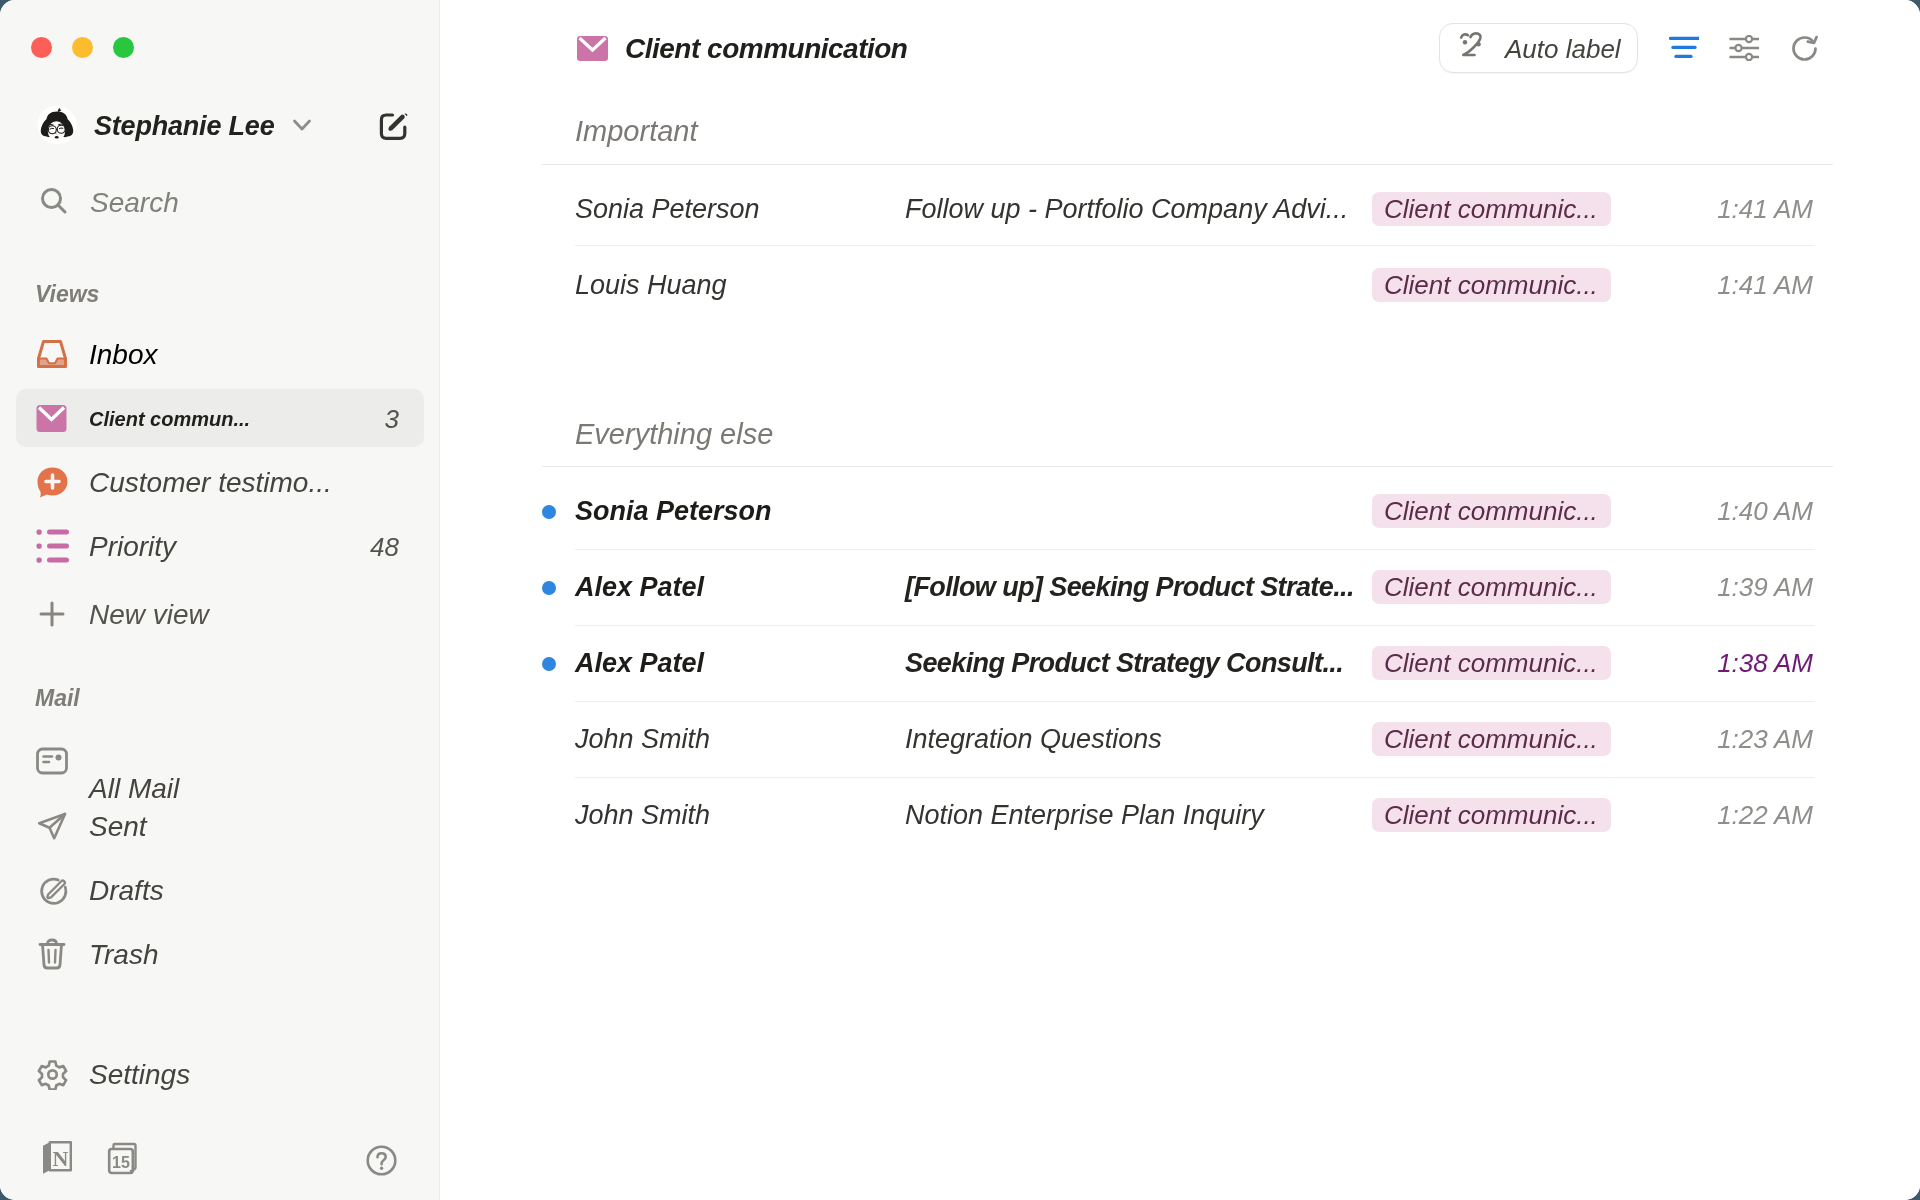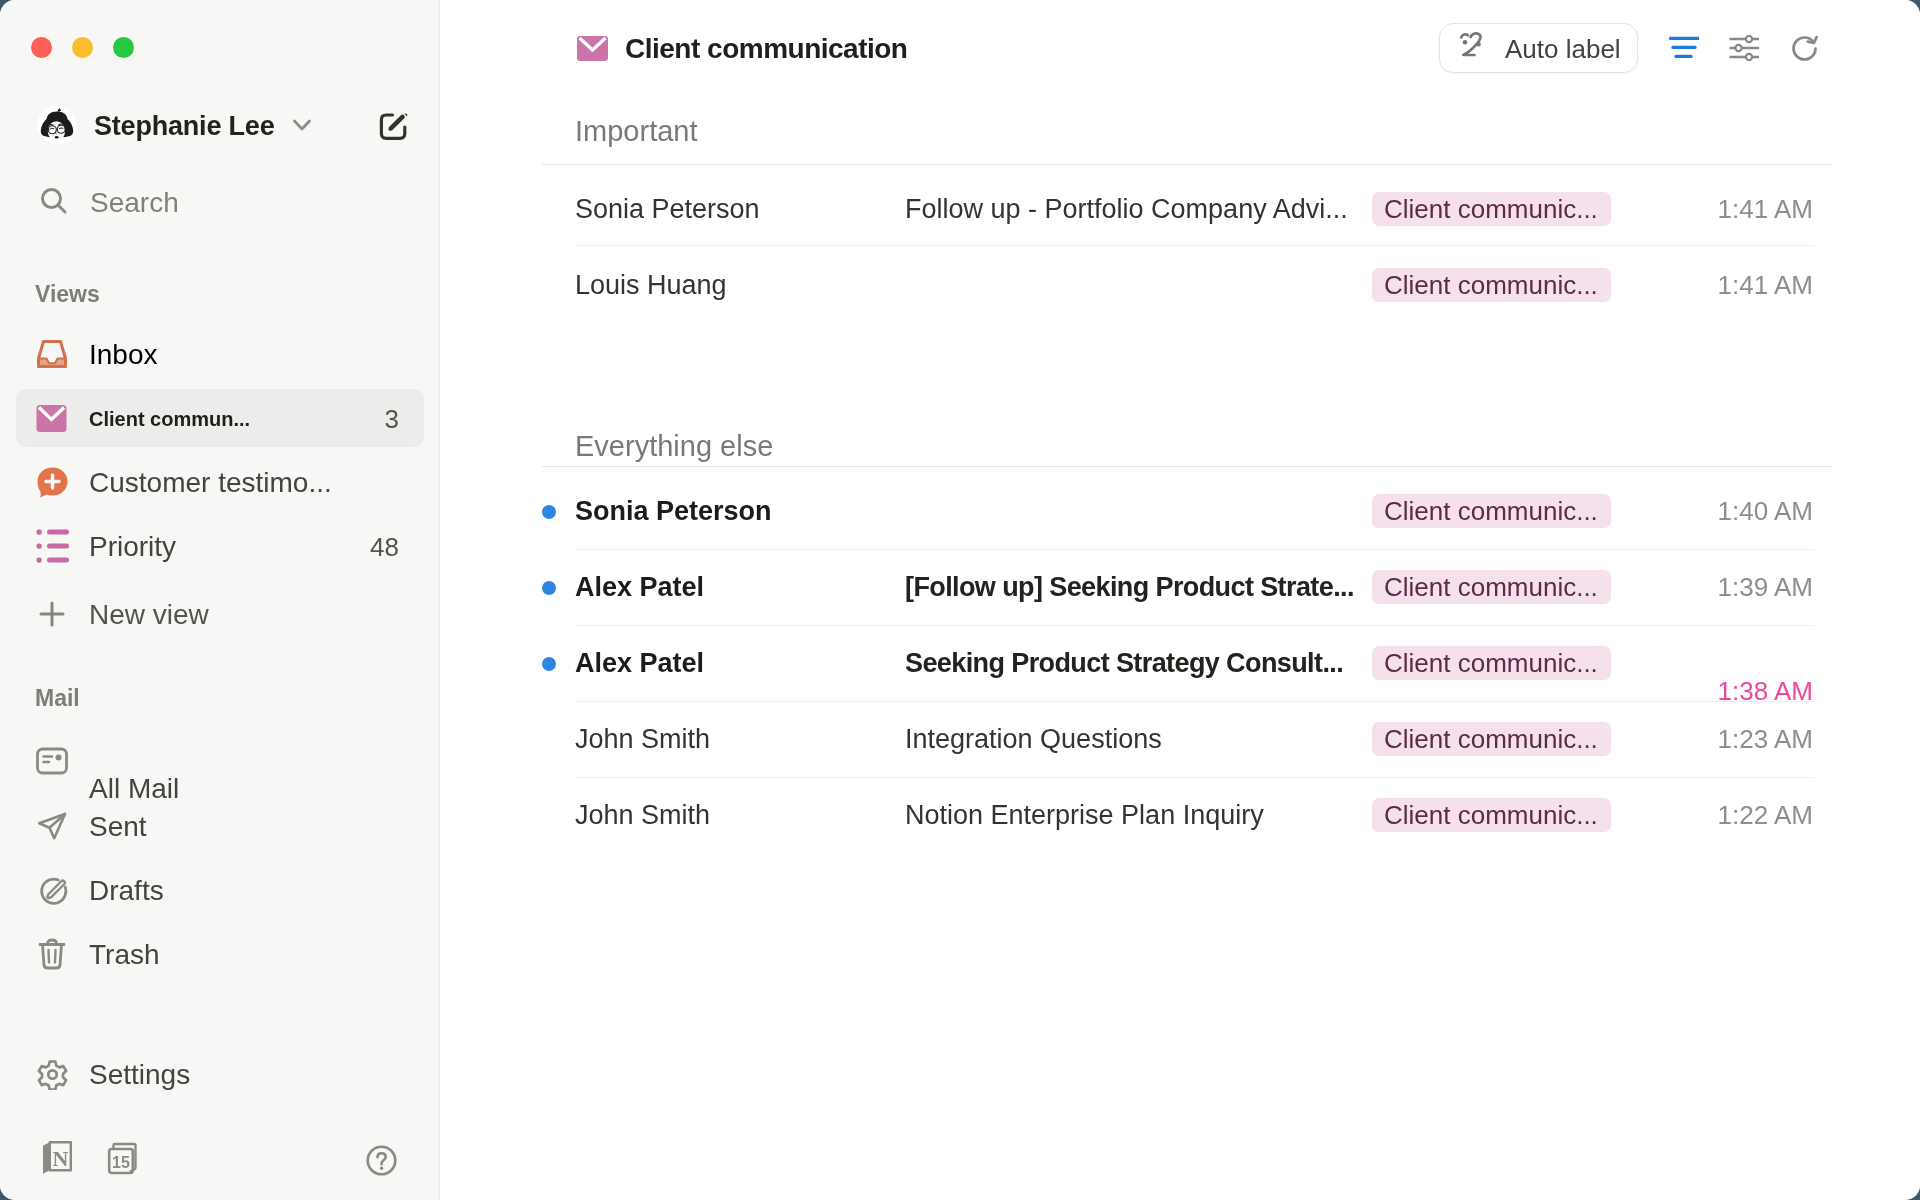--- a/index.html
+++ b/index.html
@@ -2,21 +2,21 @@
 <html><head>
 <meta charset="utf-8">
 <style>
   * { margin:0; padding:0; box-sizing:border-box; }
   html,body { width:1920px; height:1200px; overflow:hidden; }
   body { background:#3d5a68; font-family:"Liberation Sans", sans-serif; }
   #win { position:absolute; inset:0; border-radius:15px; overflow:hidden; background:#fff; }
   #side { position:absolute; left:0; top:0; width:440px; height:1200px; background:#f7f7f5; border-right:1px solid #ebebe9; }
   #main { position:absolute; left:441px; top:0; right:0; height:1200px; background:#fff; }
   .abs { position:absolute; }
-  .txt { position:absolute; white-space:nowrap; transform:translateY(-50%); }
+  .txt { position:absolute; white-space:nowrap; transform:translateY(-50%);font-style:italic; }
   .r { text-align:right; }
 </style>
 </head>
 <body>
 <div id="win">
   <div id="side">
 
     <div class="abs" style="left:31px;top:37px;width:21px;height:21px;border-radius:50%;background:#fb5f57;"></div>
     <div class="abs" style="left:72px;top:37px;width:21px;height:21px;border-radius:50%;background:#fdbc2e;"></div>
     <div class="abs" style="left:113px;top:37px;width:21px;height:21px;border-radius:50%;background:#28c73f;"></div>
@@ -183,21 +183,21 @@
     <div class="abs" style="left:931px;top:192px;width:239px;height:34px;border-radius:7px;background:#f5e1ec;"></div>
     <div class="txt" style="left:943px;top:209px;font-size:26px;font-weight:500;color:#5b2c47;">Client communic...</div>
     <div class="txt r" style="left:1222px;top:209px;width:150px;font-size:26px;color:#908e8a;">1:41 AM</div>
     <div class="abs" style="left:134px;top:245px;width:1240px;height:1px;background:#efeeec;"></div>
 
     <div class="txt" style="left:134px;top:285px;font-size:27px;color:#34332f;">Louis Huang</div>
     <div class="abs" style="left:931px;top:268px;width:239px;height:34px;border-radius:7px;background:#f5e1ec;"></div>
     <div class="txt" style="left:943px;top:285px;font-size:26px;font-weight:500;color:#5b2c47;">Client communic...</div>
     <div class="txt r" style="left:1222px;top:285px;width:150px;font-size:26px;color:#908e8a;">1:41 AM</div>
 
-    <div class="txt" style="left:134px;top:434px;font-size:29px;color:#7b7974;margin-top:12px;">Everything else</div>
+    <div class="txt" style="left:134px;top:434px;font-size:29px;color:#7b7974;">Everything else</div>
     <div class="abs" style="left:101px;top:466px;width:1291px;height:1px;background:#e9e8e6;"></div>
 
     <div class="abs" style="left:101px;top:505px;width:14px;height:14px;border-radius:50%;background:#2e86e0;"></div>
     <div class="txt" style="left:134px;top:511px;font-size:27px;font-weight:700;color:#1d1c19;">Sonia Peterson</div>
     <div class="abs" style="left:931px;top:494px;width:239px;height:34px;border-radius:7px;background:#f5e1ec;"></div>
     <div class="txt" style="left:943px;top:511px;font-size:26px;font-weight:500;color:#5b2c47;">Client communic...</div>
     <div class="txt r" style="left:1222px;top:511px;width:150px;font-size:26px;color:#908e8a;">1:40 AM</div>
     <div class="abs" style="left:134px;top:549px;width:1240px;height:1px;background:#efeeec;"></div>
 
     <div class="abs" style="left:101px;top:581px;width:14px;height:14px;border-radius:50%;background:#2e86e0;"></div>
@@ -206,21 +206,21 @@
     <div class="abs" style="left:931px;top:570px;width:239px;height:34px;border-radius:7px;background:#f5e1ec;"></div>
     <div class="txt" style="left:943px;top:587px;font-size:26px;font-weight:500;color:#5b2c47;">Client communic...</div>
     <div class="txt r" style="left:1222px;top:587px;width:150px;font-size:26px;color:#908e8a;">1:39 AM</div>
     <div class="abs" style="left:134px;top:625px;width:1240px;height:1px;background:#efeeec;"></div>
 
     <div class="abs" style="left:101px;top:657px;width:14px;height:14px;border-radius:50%;background:#2e86e0;"></div>
     <div class="txt" style="left:134px;top:663px;font-size:27px;font-weight:700;color:#1d1c19;">Alex Patel</div>
     <div class="txt" style="left:464px;top:663px;font-size:27px;font-weight:600;letter-spacing:-0.6px;color:#23221f;">Seeking Product Strategy Consult...</div>
     <div class="abs" style="left:931px;top:646px;width:239px;height:34px;border-radius:7px;background:#f5e1ec;"></div>
     <div class="txt" style="left:943px;top:663px;font-size:26px;font-weight:500;color:#5b2c47;">Client communic...</div>
-    <div class="txt r" style="left:1222px;top:691px;width:150px;font-size:26px;color:#ec4899;">1:38 AM</div>
+    <div class="txt r" style="left:1222px;top:663px;width:150px;font-size:26px;color:#701a75;">1:38 AM</div>
     <div class="abs" style="left:134px;top:701px;width:1240px;height:1px;background:#efeeec;"></div>
 
     <div class="txt" style="left:134px;top:739px;font-size:27px;color:#34332f;">John Smith</div>
     <div class="txt" style="left:464px;top:739px;font-size:27px;color:#34332f;">Integration Questions</div>
     <div class="abs" style="left:931px;top:722px;width:239px;height:34px;border-radius:7px;background:#f5e1ec;"></div>
     <div class="txt" style="left:943px;top:739px;font-size:26px;font-weight:500;color:#5b2c47;">Client communic...</div>
     <div class="txt r" style="left:1222px;top:739px;width:150px;font-size:26px;color:#908e8a;">1:23 AM</div>
     <div class="abs" style="left:134px;top:777px;width:1240px;height:1px;background:#efeeec;"></div>
 
     <div class="txt" style="left:134px;top:815px;font-size:27px;color:#34332f;">John Smith</div>

